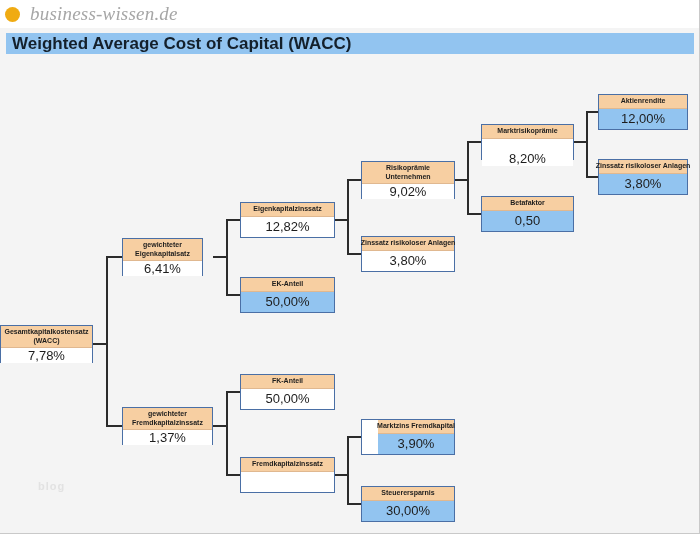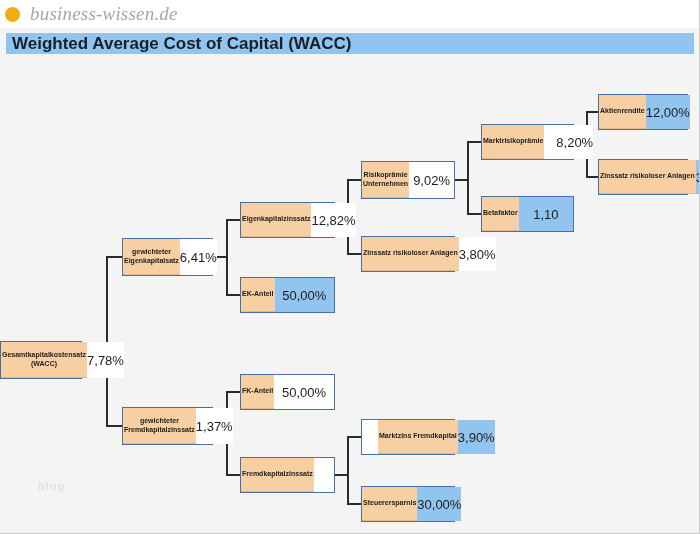--- a/index.html
+++ b/index.html
@@ -79,21 +79,21 @@
     width: 700px; height: 480px;
   }
 
   
   .node {
     position: absolute;
     box-sizing: border-box;
     border: 1px solid #4a6fa5;
     background: #ffffff;
     display: flex;
-    flex-direction: row;
+    flex-direction: column;
     overflow: visible;
   }
   .node .hdr {
     box-sizing: border-box;
     background: #f7cfa2;
     border-bottom: 1px solid #e0b890;
     font-size: 7px;
     font-weight: bold;
     color: #1d1d1d;
     line-height: 8.5px;
@@ -165,29 +165,29 @@
         <path d="M348 421 V450 H361"></path>
 
         <path d="M455 126 H468 V88 H481"></path>
         <path d="M468 126 V160 H481"></path>
 
         <path d="M574 88 H587 V58 H598"></path>
         <path d="M587 88 V123 H598"></path>
       </g>
     </svg>
 
-    <div class="node" style="left:0px; top:287px; width:82px; height:38px;">
+    <div class="node" style="left:0px; top:271px; width:93px; height:38px;">
       <div class="hdr">
         <span>Gesamtkapitalkostensatz</span>
         <span class="l2">(WACC)</span>
       </div>
       <div class="val">7,78%</div>
     </div>
 
-    <div class="node" style="left:122px; top:184px; width:91px; height:38px;">
+    <div class="node" style="left:122px; top:184px; width:81px; height:38px;">
       <div class="hdr">
         <span>gewichteter</span>
         <span class="l2">Eigenkapitalsatz</span>
       </div>
       <div class="val">6,41%</div>
     </div>
 
     <div class="node" style="left:122px; top:353px; width:91px; height:38px;">
       <div class="hdr">
         <span>gewichteter</span>
@@ -256,21 +256,21 @@
       <div class="hdr">
         <span>Marktrisikoprämie</span>
       </div>
       <div class="val">8,20%</div>
     </div>
 
     <div class="node blue" style="left:481px; top:142px; width:93px; height:36px;">
       <div class="hdr">
         <span>Betafaktor</span>
       </div>
-      <div class="val">1,10</div>
+      <div class="val">0,50</div>
     </div>
 
     <div class="node blue" style="left:598px; top:40px; width:90px; height:36px;">
       <div class="hdr">
         <span>Aktienrendite</span>
       </div>
       <div class="val">12,00%</div>
     </div>
 
     <div class="node blue wide-label" style="left:598px; top:105px; width:90px; height:36px;">

